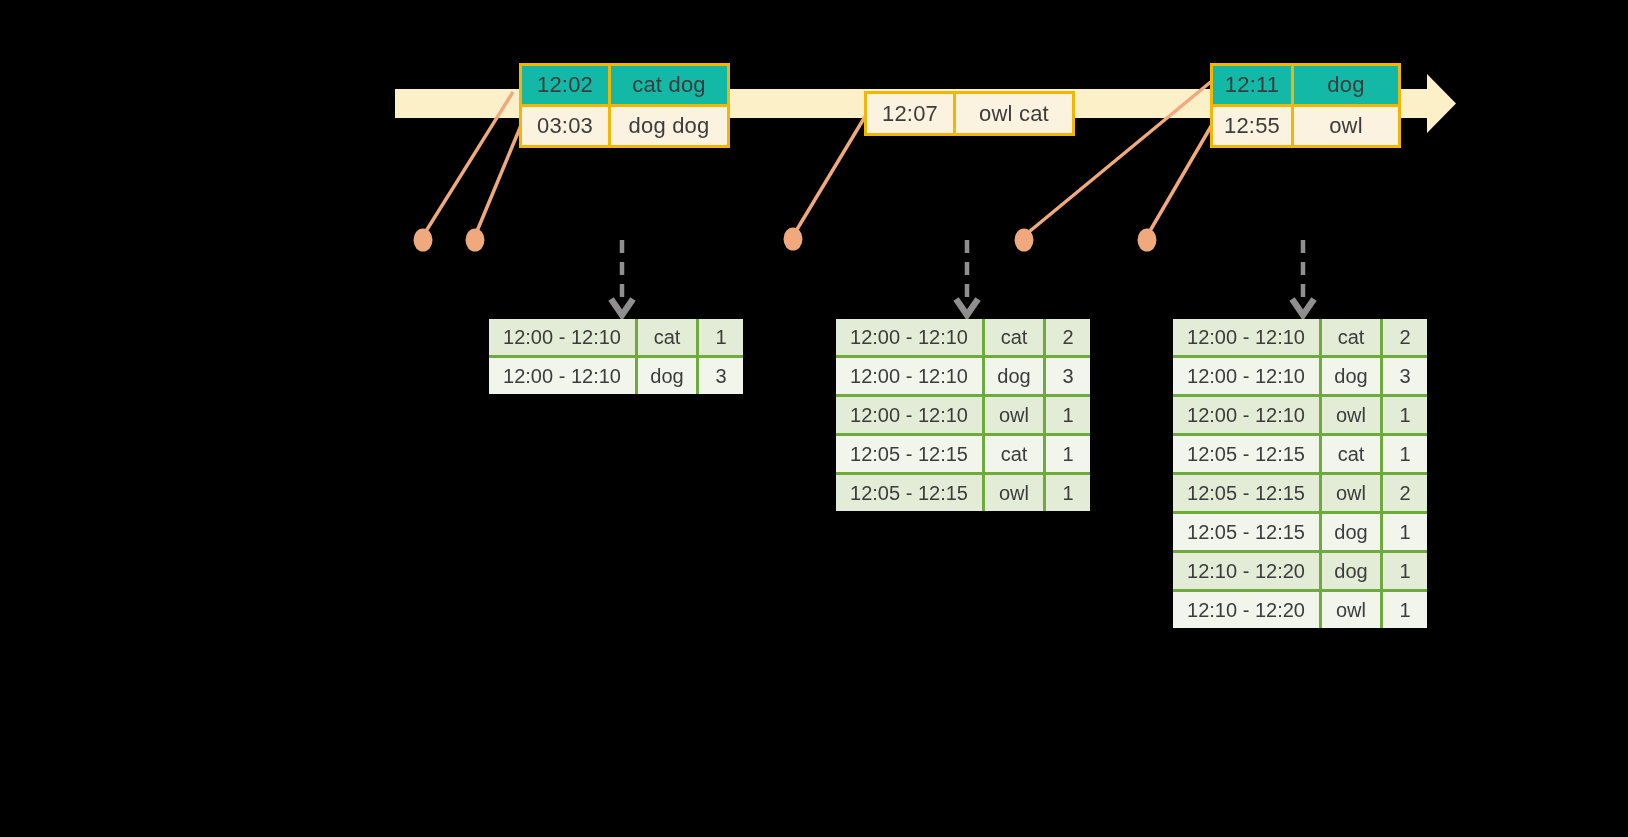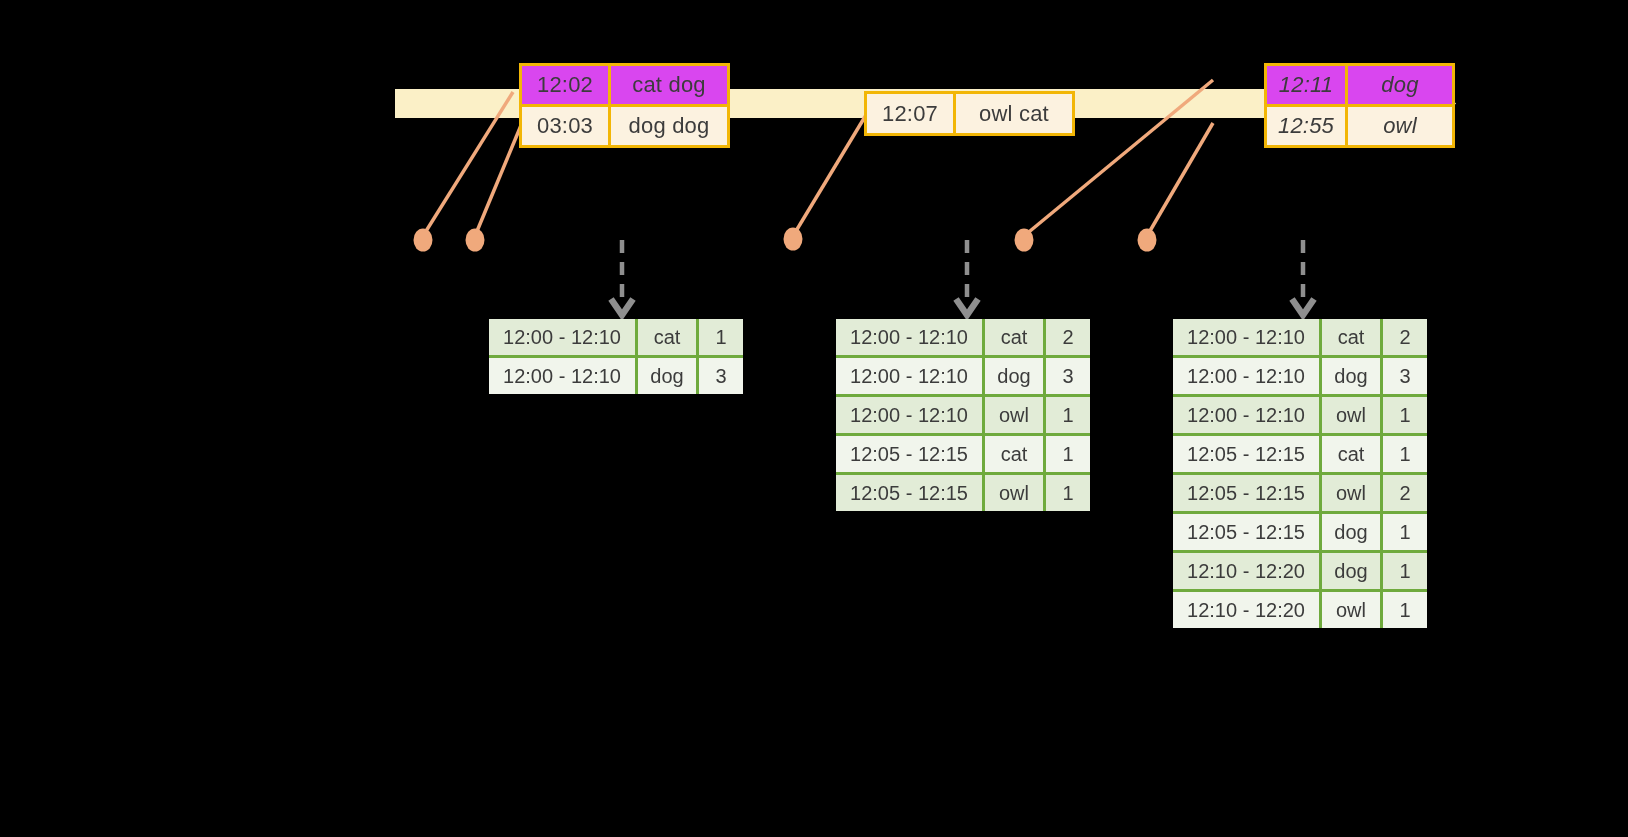--- a/index.html
+++ b/index.html
@@ -17,26 +17,26 @@
   .etable {
     position: absolute;
     z-index: 2;
     display: grid;
     gap: 3px;
     padding: 3px;
     background: #f2b606;
   }
   .et1 { left: 519px; top: 63px;  grid-template-columns: 86px 116px; grid-auto-rows: 38px; }
   .et2 { left: 864px; top: 83px;  grid-template-columns: 86px 116px; grid-auto-rows: 39px; margin-top: 8px; }
-  .et3 { left: 1264px; top: 63px; grid-template-columns: 78px 104px; grid-auto-rows: 38px; font-style: italic; }
+  .et3 { left: 1210px; top: 63px; grid-template-columns: 78px 104px; grid-auto-rows: 38px; }
   .ecell {
     display: flex; align-items: center; justify-content: center;
     font-size: 22px; color: #3c3c3c; letter-spacing: 0.2px;
   }
-  .peach { background: #d946ef; }
+  .peach { background: #14b8a6; }
   .cream { background: #fcf2e0; }
 
   
   .gtable {
     position: absolute;
     z-index: 2;
     display: grid;
     gap: 3px;
     background: #6faa3d;
     grid-template-columns: 146px 58px 44px;

